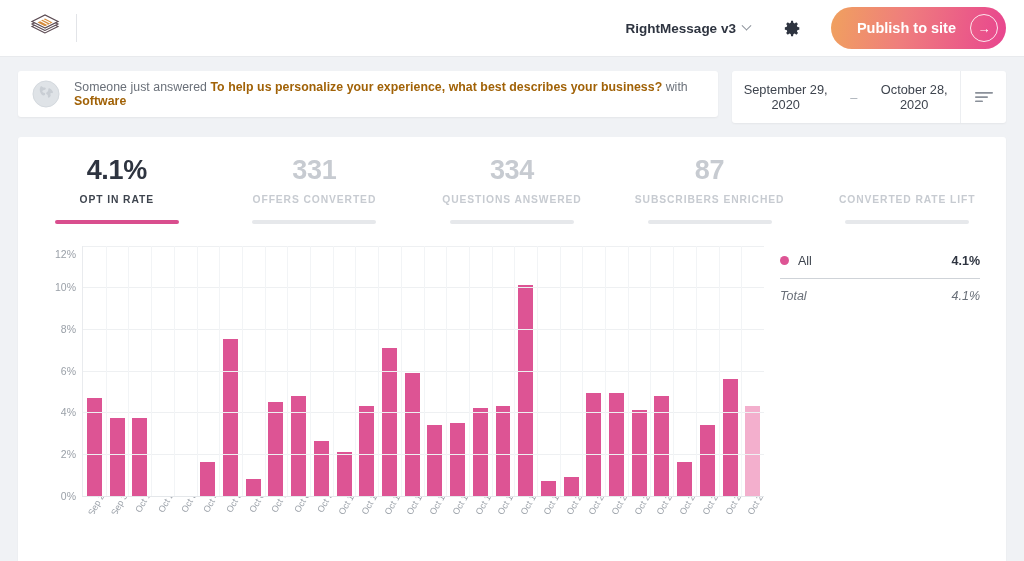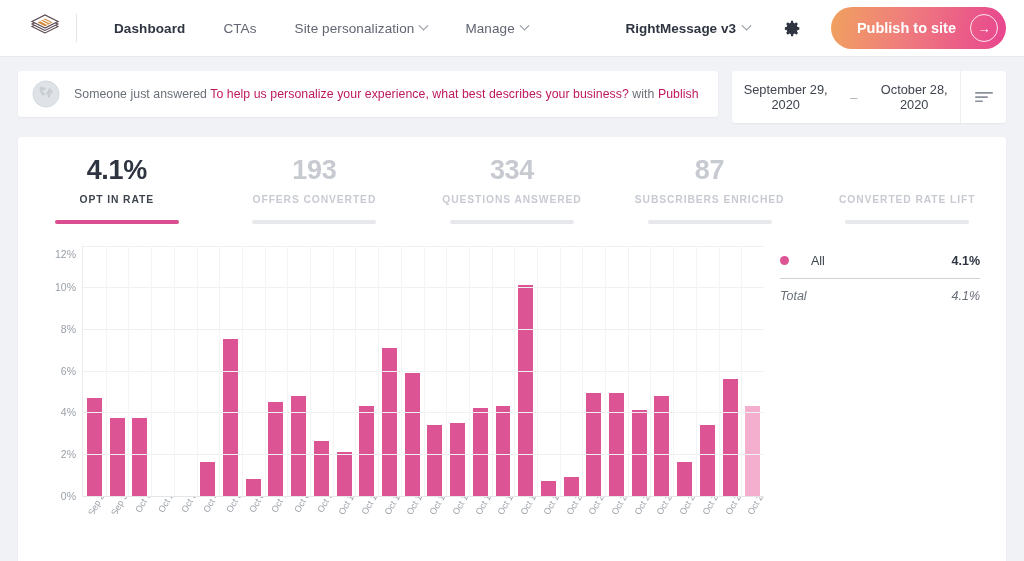--- a/index.html
+++ b/index.html
@@ -60,21 +60,21 @@
     display: flex; align-items: stretch; gap: 14px;
     padding: 14px 18px 0 18px;
   }
   .notify-card {
     flex: 0 0 700px; height: 46px; background: #fff;
     border-radius: 3px; display: flex; align-items: center;
     padding: 0 14px; box-shadow: 0 1px 2px rgba(0,0,0,.05);
   }
   .globe { flex: 0 0 28px; height: 28px; margin-right: 14px; }
   .notify-text { font-size: 12.3px; color: #6a7079; letter-spacing: .05px; }
-  .notify-text b { color: #be185d; font-weight: normal; }
+  .notify-text b { color: #a16207; font-weight: bold; }
   .date-card {
     flex: 1; height: 52px; background: #fff; border-radius: 3px;
     display: flex; align-items: center; justify-content: space-between;
     box-shadow: 0 1px 2px rgba(0,0,0,.05); cursor: pointer;
   }
   .date-text {
     flex: 1; text-align: center; font-size: 12.8px; color: #3e444e;
     display: flex; align-items: center; justify-content: center; gap: 11px;
   }
   .date-dash { color: #aab0b8; }
@@ -163,21 +163,21 @@
     font-size: 9px; color: #9aa0a8; transform: rotate(-60deg);
     transform-origin: top center; white-space: nowrap; margin-top: 3px;
   }
 
   
   .legend { width: 216px; padding-left: 16px; }
   .legend-row {
     display: flex; align-items: center; justify-content: space-between;
     padding: 8px 0 10px 0;
   }
-  .legend-left { display: flex; align-items: center; gap: 22px; }
+  .legend-left { display: flex; align-items: center; gap: 9px; }
   .legend-dot { width: 9px; height: 9px; border-radius: 50%; background: #dd5494; }
   .legend-name { font-size: 12.5px; color: #3e444e; }
   .legend-val { font-size: 12.5px; color: #2e3440; font-weight: bold; }
   .legend-sep { height: 1px; background: #cfd3d8; }
   .legend-total { display: flex; justify-content: space-between; padding-top: 10px; }
   .legend-total span { font-size: 12.5px; color: #6a7079; font-style: italic; }
 </style>
 </head>
 <body>
 
@@ -186,36 +186,20 @@
     <svg class="logo-svg" width="34" height="34" viewBox="0 0 34 34">
       <polygon points="17,22 4,15.5 17,9 30,15.5" fill="#ffffff" stroke="#5b4a52" stroke-width="1.1"></polygon>
       <polygon points="17,19.5 4,13 17,6.5 30,13" fill="#ffffff" stroke="#5b4a52" stroke-width="1.1"></polygon>
       <polygon points="17,17 4,10.5 17,4 30,10.5" fill="#ffffff" stroke="#5b4a52" stroke-width="1.2"></polygon>
       <polygon points="17,15.2 9.5,11.4 17,7.6 24.5,11.4" fill="#d58c3e"></polygon>
       <line x1="12" y1="9.6" x2="19.5" y2="13.4" stroke="#ffffff" stroke-width="1.1"></line>
       <line x1="14.6" y1="8.3" x2="22.1" y2="12.1" stroke="#ffffff" stroke-width="1.1"></line>
     </svg>
   </div>
   <div class="nav-divider"></div>
-  <div class="nav-links">
-    <div class="nav-link active">
-      <span>Dashboard</span>
-    </div>
-    <div class="nav-link">
-      <span>CTAs</span>
-    </div>
-    <div class="nav-link">
-      <span>Site personalization</span>
-      <span class="caret"></span>
-    </div>
-    <div class="nav-link">
-      <span>Manage</span>
-      <span class="caret"></span>
-    </div>
-  </div>
   <div class="nav-right">
     <div class="workspace">
       <span>RightMessage v3</span>
       <span class="caret"></span>
     </div>
     <div class="gear-btn">
       <svg width="17" height="17" viewBox="0 0 20 20">
         <path fill="#2e3440" d="M10 6.4a3.6 3.6 0 100 7.2 3.6 3.6 0 000-7.2zm0 5.5a1.9 1.9 0 110-3.8 1.9 1.9 0 010 3.8z"></path>
         <path fill="#2e3440" d="M18 11.4v-2.8l-2.2-.4a6.2 6.2 0 00-.7-1.7l1.3-1.8-2-2-1.8 1.3a6.2 6.2 0 00-1.7-.7L10.6 1H8.4l-.4 2.3a6.2 6.2 0 00-1.7.7L4.5 2.7l-2 2 1.3 1.8a6.2 6.2 0 00-.7 1.7L1 8.6v2.8l2.1.4c.2.6.4 1.2.7 1.7l-1.3 1.8 2 2 1.8-1.3c.5.3 1.1.5 1.7.7l.4 2.3h2.2l.4-2.3c.6-.2 1.2-.4 1.7-.7l1.8 1.3 2-2-1.3-1.8c.3-.5.5-1.1.7-1.7l2.1-.4z"></path>
       </svg>
@@ -229,21 +213,21 @@
 
 <div class="notify-row">
   <div class="notify-card">
     <svg class="globe" viewBox="0 0 28 28">
       <circle cx="14" cy="14" r="13" fill="#dfe3e7"></circle>
       <path fill="#c9ced4" d="M9 6c1.4.6 2 1.8 3.4 1.6 1.2-.2 1.8.8 1.2 1.7-.7 1-2.2.6-3 1.4-.8.8.2 2 1.3 2 1.4 0 1.6 1.5.9 2.3-.8.9-2.4.4-3.2-.5-1-1.1-1.6-2.6-1.8-4C7.6 9 8 7.3 9 6z"></path>
       <path fill="#c9ced4" d="M17.5 8.2c1.6.7 2.8 2 3.4 3.6.4 1.1-.6 1.7-1.4 1.3-1-.5-1.4.6-1 1.5.5 1.2-.3 2.4-1.3 3-.9.6-1.5-.4-1.3-1.3.2-1-.5-1.6-1.2-2-1-.6-.6-2 .4-2.4 1-.4 1.2-1.6 1.2-2.5 0-.8.5-1.4 1.2-1.2z"></path>
       <circle cx="14" cy="14" r="13" fill="none" stroke="#d4d9de" stroke-width="1"></circle>
     </svg>
     <div class="notify-text">
-      <span>Someone just answered </span><b>To help us personalize your experience, what best describes your business?</b><span> with </span><b>Publish</b>
+      <span>Someone just answered </span><b>To help us personalize your experience, what best describes your business?</b><span> with </span><b>Software</b>
     </div>
   </div>
   <div class="date-card">
     <div class="date-text">
       <span>September 29, 2020</span>
       <span class="date-dash">–</span>
       <span>October 28, 2020</span>
     </div>
     <div class="filter-icon">
       <svg width="18" height="12" viewBox="0 0 18 12">
@@ -257,21 +241,21 @@
 
 <div class="panel">
 
   <div class="kpis">
     <div class="kpi active">
       <div class="kpi-value">4.1%</div>
       <div class="kpi-label">OPT IN RATE</div>
       <div class="kpi-bar"></div>
     </div>
     <div class="kpi">
-      <div class="kpi-value">193</div>
+      <div class="kpi-value">331</div>
       <div class="kpi-label">OFFERS CONVERTED</div>
       <div class="kpi-bar"></div>
     </div>
     <div class="kpi">
       <div class="kpi-value">334</div>
       <div class="kpi-label">QUESTIONS ANSWERED</div>
       <div class="kpi-bar"></div>
     </div>
     <div class="kpi">
       <div class="kpi-value">87</div>

